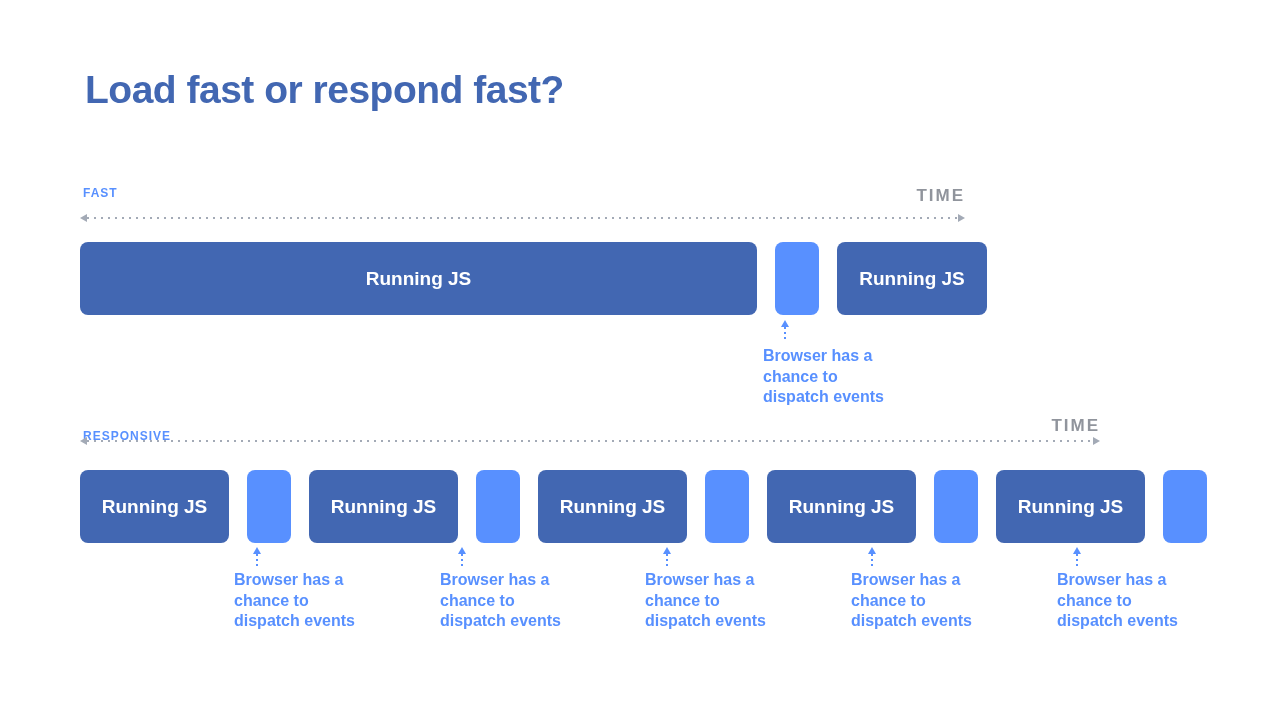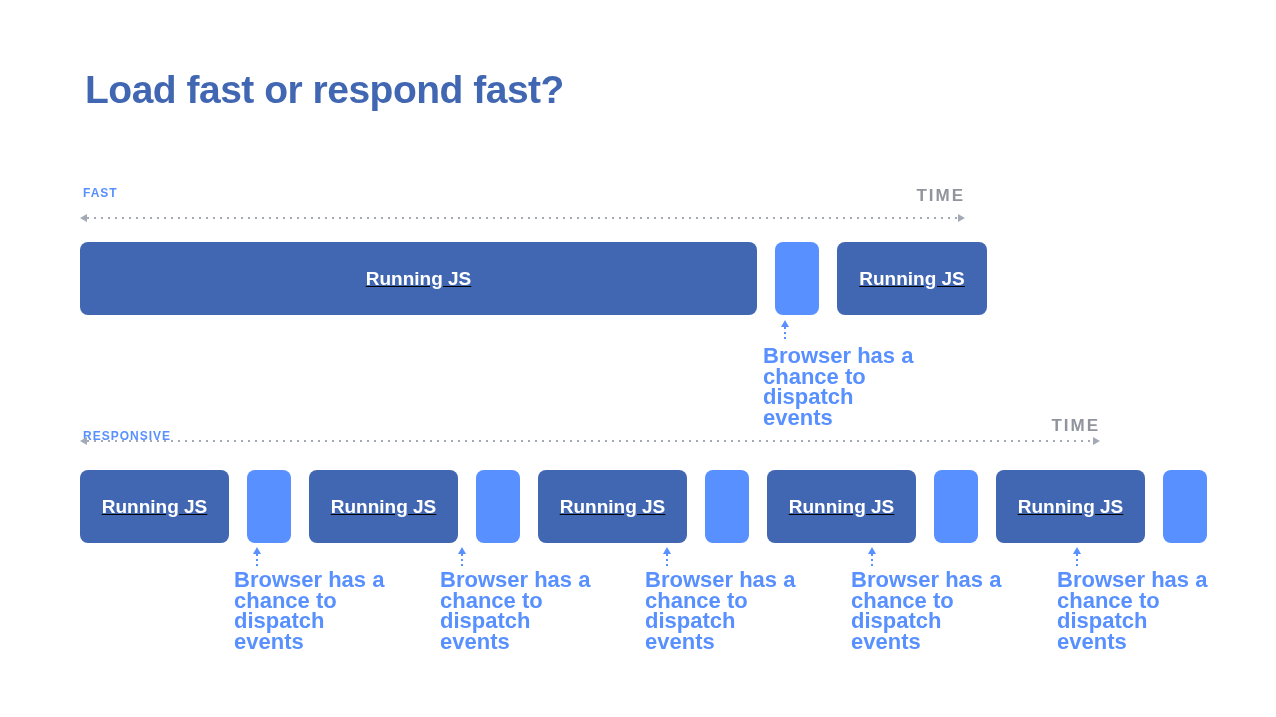--- a/index.html
+++ b/index.html
@@ -59,21 +59,20 @@
   }
   .axis-arrow { width: 0; height: 0; border-top: 4px solid transparent; border-bottom: 4px solid transparent; }
   .axis-arrow.left  { border-right: 7px solid var(--line-gray); }
   .axis-arrow.right { border-left: 7px solid var(--line-gray); }
   
   .tl-bars {
     position: absolute;
     display: flex;
     gap: 18px;
     height: 73px;
-    text-decoration: underline;
   }
   .bar {
     height: 73px;
     border-radius: 8px;
     display: flex;
     align-items: center;
     justify-content: center;
     flex: 0 0 auto;
   }
   .bar.js { background: var(--bar-blue); }
@@ -97,21 +96,21 @@
     top: -7px;
     left: -3px;
     width: 0; height: 0;
     border-left: 4px solid transparent;
     border-right: 4px solid transparent;
     border-bottom: 7px solid var(--accent-blue);
   }
   .callout-text {
     position: absolute;
     width: 165px;
-    font-size: 22px;
+    font-size: 16px;
     font-weight: 700;
     line-height: 20.5px;
     color: var(--accent-blue);
   }
 </style>
 </head>
 <body>
 
 <div class="slide">
 

